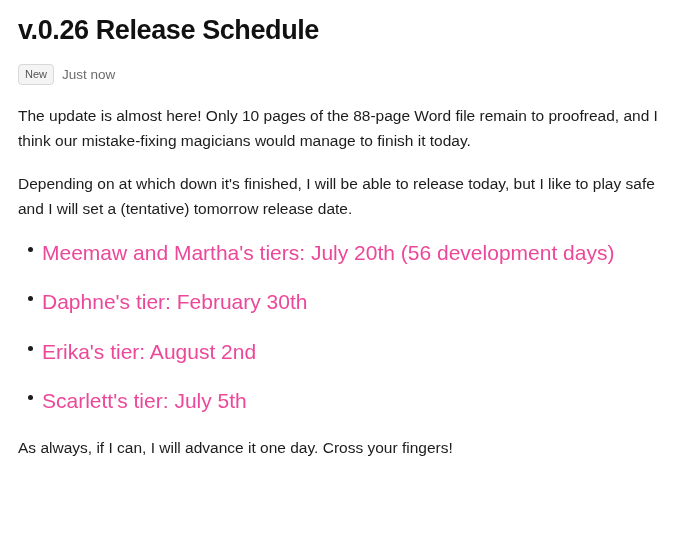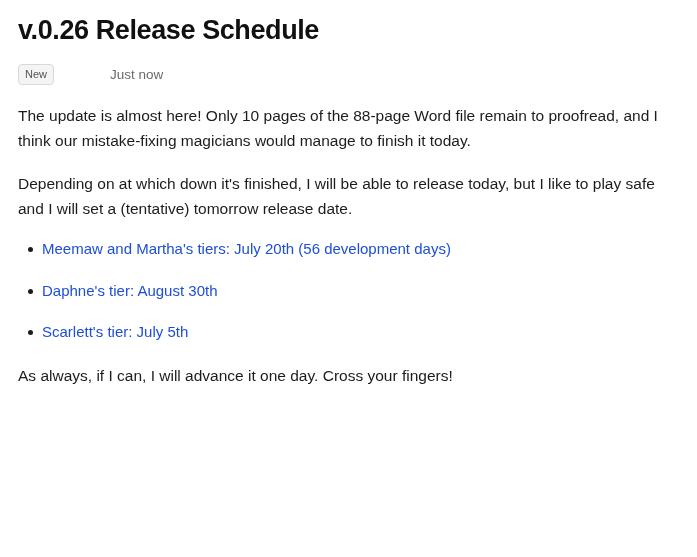--- a/index.html
+++ b/index.html
@@ -38,38 +38,37 @@
     line-height: 1;
     padding: 4px 6px 4px 6px;
     border: 1px solid #d8d8d8;
     border-radius: 4px;
     background: #f4f4f4;
     color: #555555;
   }
   .timestamp {
     font-size: 13.5px;
     color: #6b6b6b;
-    margin-left: 48px;
   }
   p.body-text {
     font-size: 15.5px;
     line-height: 1.62;
     color: #1c1c1c;
     margin: 0 4px 18px 0;
   }
   ul.schedule-list {
     list-style: none;
     margin: 0 0 12px 0;
     padding: 0;
   }
   ul.schedule-list li {
     position: relative;
-    font-size: 15px;
+    font-size: 21px;
     line-height: 1.3;
-    color: #1d4ed8;
+    color: #ec4899;
     padding: 0 0 0 24px;
     margin: 0 0 22px 0;
   }
   ul.schedule-list li:before {
     content: "";
     position: absolute;
     left: 10px;
     top: 8px;
     width: 5px;
     height: 5px;
@@ -93,19 +92,20 @@
   <div class="meta-row">
     <span class="badge">New</span>
     <span class="timestamp">Just now</span>
   </div>
 
   <p class="body-text">The update is almost here! Only 10 pages of the 88-page Word file remain to proofread, and I think our mistake-fixing magicians would manage to finish it today.</p>
   <p class="body-text">Depending on at which down it's finished, I will be able to release today, but I like to play safe and I will set a (tentative) tomorrow release date.</p>
 
   <ul class="schedule-list">
     <li>Meemaw and Martha's tiers: July 20th (56 development days)</li>
-    <li>Daphne's tier: August 30th</li>
+    <li>Daphne's tier: February 30th</li>
+    <li>Erika's tier: August 2nd</li>
     <li>Scarlett's tier: July 5th</li>
   </ul>
 
   <p class="closing-text">As always, if I can, I will advance it one day. Cross your fingers!</p>
 
 </div>
 
 </body></html>

